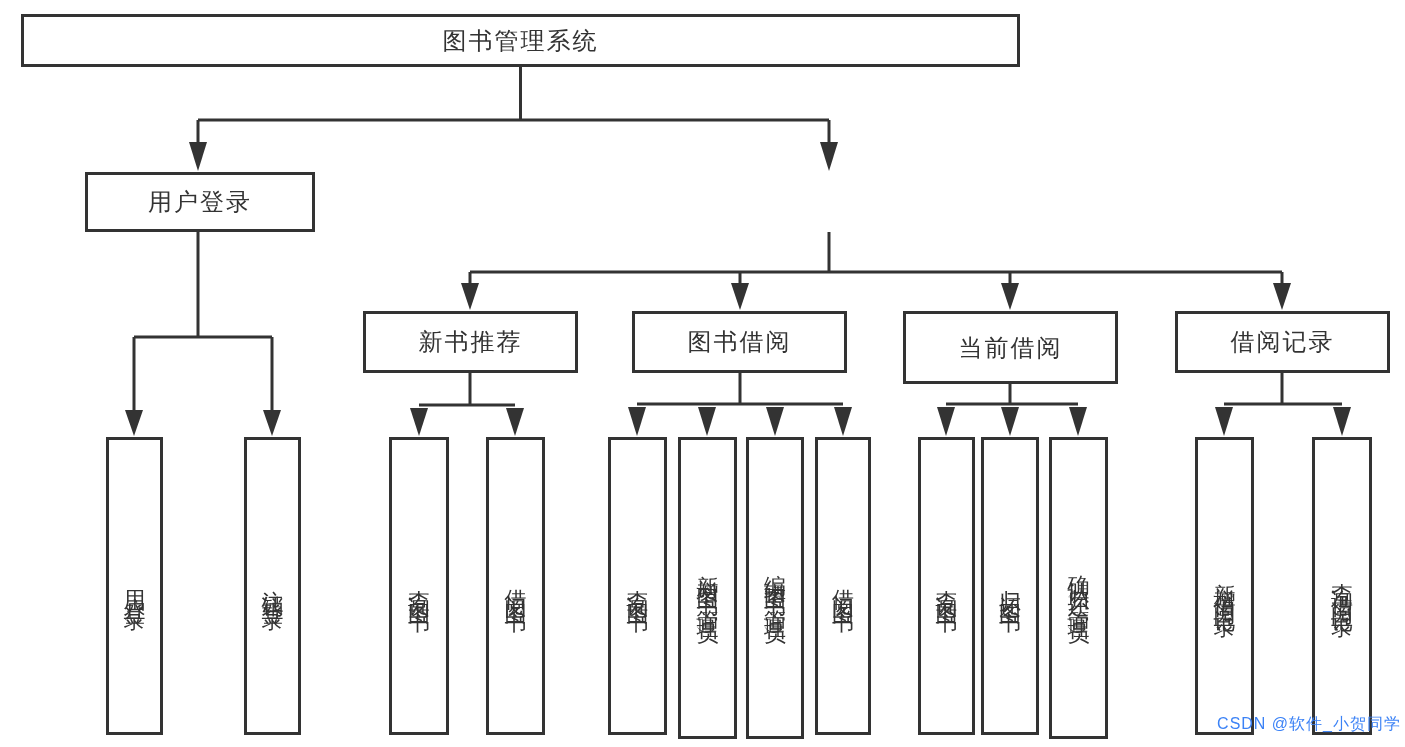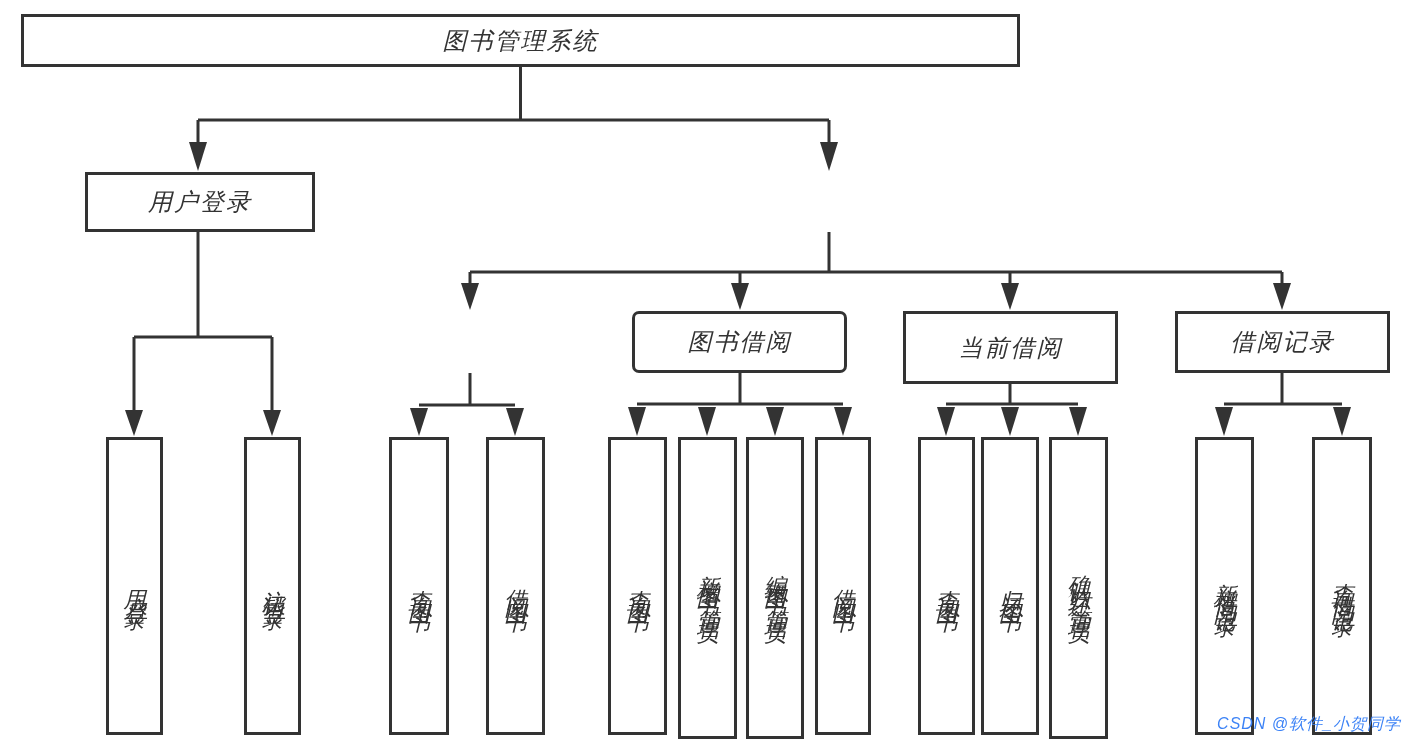--- a/index.html
+++ b/index.html
@@ -1,21 +1,20 @@
 <!DOCTYPE html>
 <html><head>
 <meta charset="utf-8">
 <style>
   html,body { margin:0; padding:0; background:#ffffff; }
   #stage {
     position:relative; width:1405px; height:747px;
     background:#ffffff; overflow:hidden;
     font-family:"Liberation Sans","DejaVu Sans",sans-serif;
     color:#333333;
-    font-style:italic;
   }
   #connectors { position:absolute; left:0; top:0; width:1405px; height:747px; }
   .hbox {
     position:absolute; box-sizing:border-box;
     border:3px solid #333333; background:#ffffff;
     display:flex; align-items:center; justify-content:center;
     font-size:24px; letter-spacing:2px; z-index:2;
   }
   .vbox {
     position:absolute; box-sizing:border-box;
@@ -98,21 +97,22 @@
 
       <polygon points="1215,407 1233,407 1224,436"></polygon>
       <polygon points="1333,407 1351,407 1342,436"></polygon>
     </g>
   </svg>
 
   <div class="hbox" style="left:21px; top:14px; width:999px; height:53px;">图书管理系统</div>
 
   <div class="hbox" style="left:85px; top:172px; width:230px; height:60px;">用户登录</div>
 
-  <div class="hbox" style="left:632px; top:311px; width:215px; height:62px;border-radius:7px;">图书借阅</div>
+  <div class="hbox" style="left:363px; top:311px; width:215px; height:62px;">新书推荐</div>
+  <div class="hbox" style="left:632px; top:311px; width:215px; height:62px;">图书借阅</div>
   <div class="hbox" style="left:903px; top:311px; width:215px; height:73px;">当前借阅</div>
   <div class="hbox" style="left:1175px; top:311px; width:215px; height:62px;">借阅记录</div>
 
   <div class="vbox" style="left:106px; top:437px; width:57px; height:298px;">
     <span>用户登录</span>
   </div>
   <div class="vbox" style="left:244px; top:437px; width:57px; height:298px;">
     <span>注销登录</span>
   </div>
 

